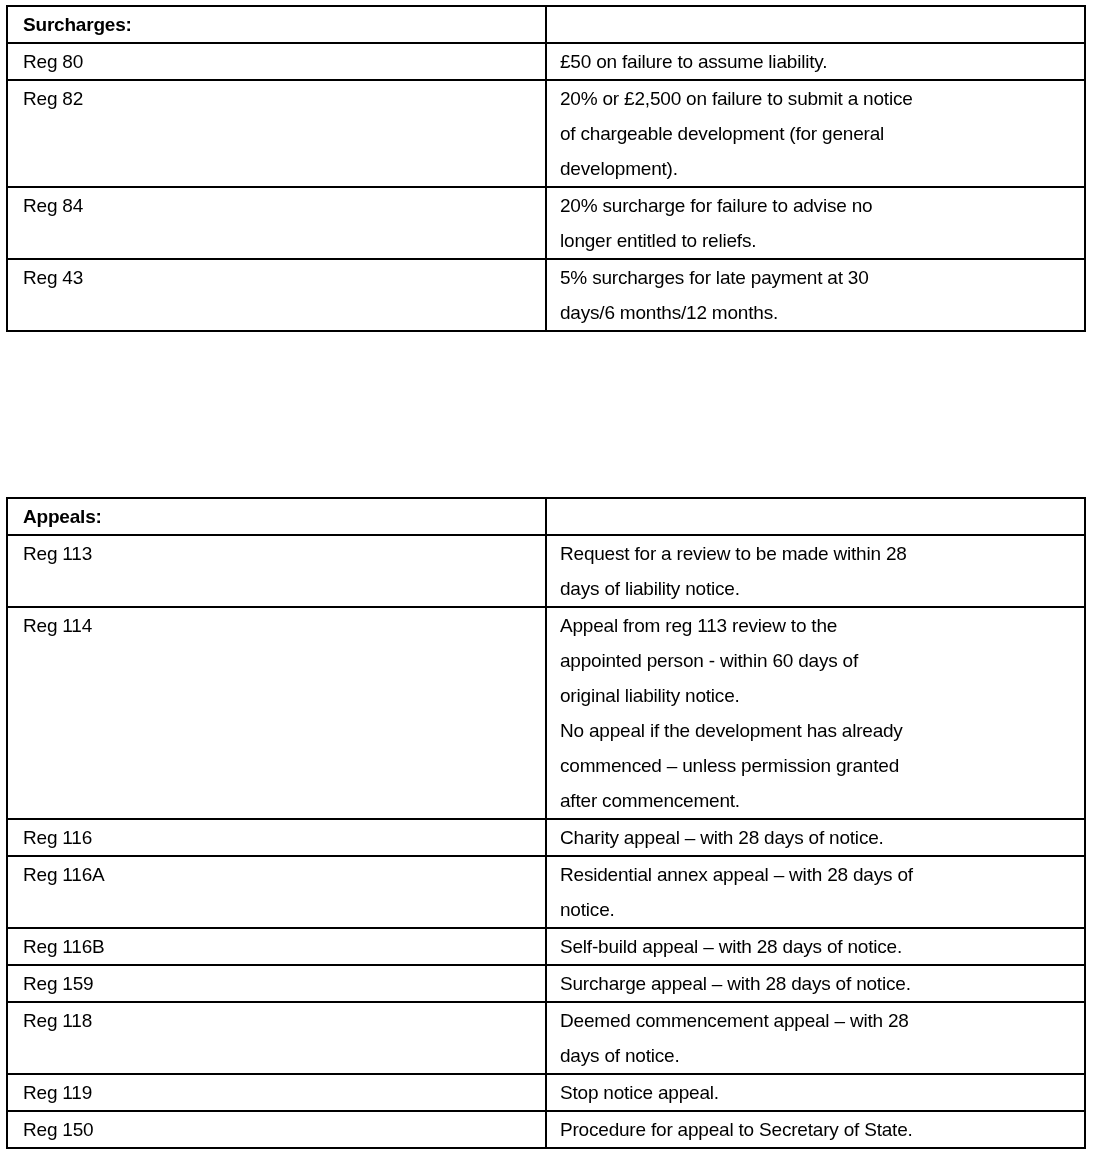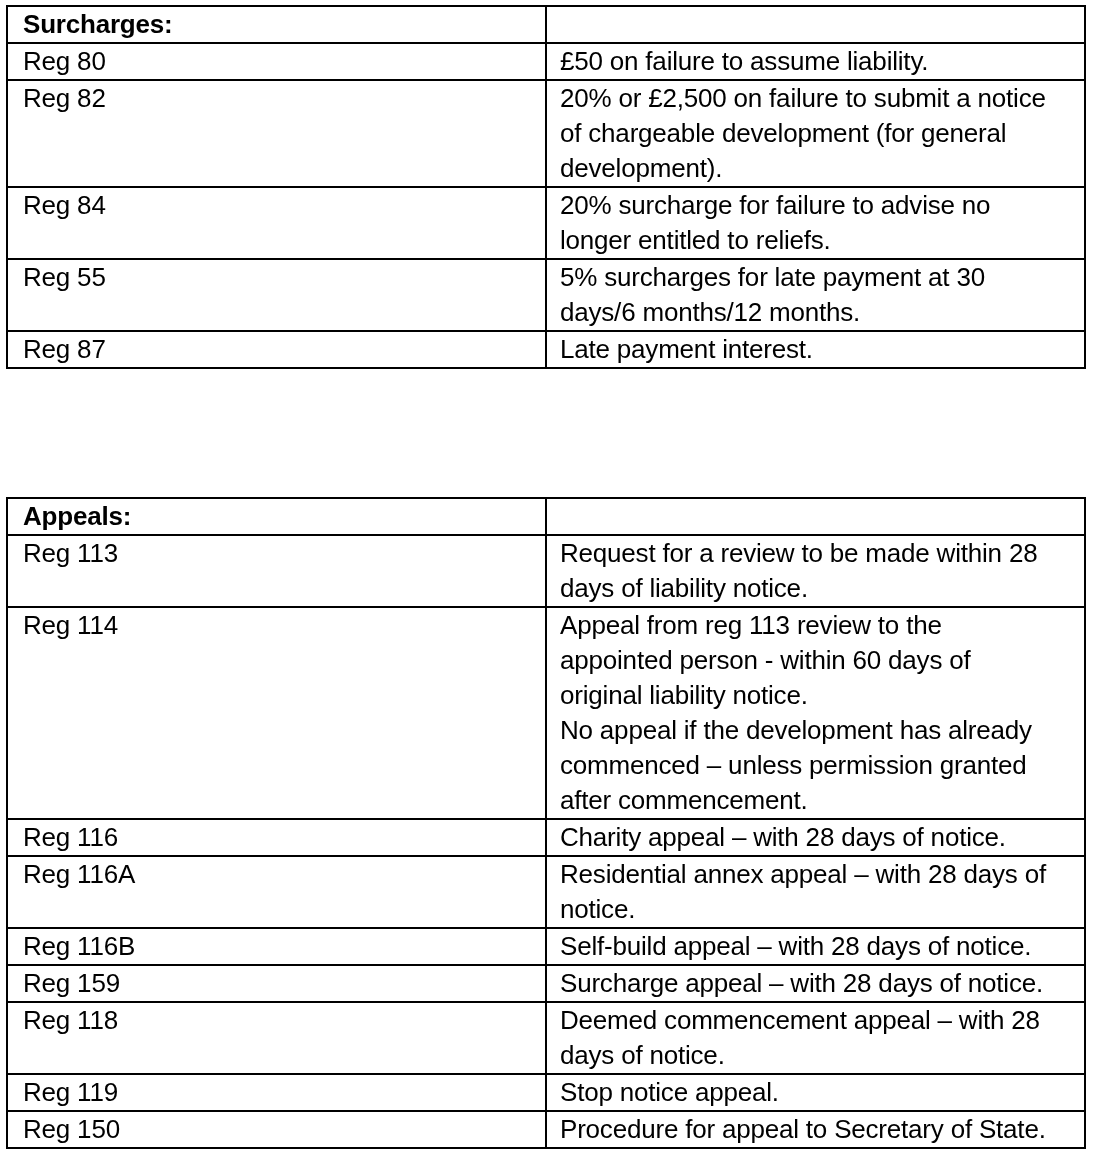--- a/index.html
+++ b/index.html
@@ -16,21 +16,21 @@
     table-layout: fixed;
     border: 2px solid #000;
   }
   #table-surcharges { top: 5px; }
   #table-appeals { top: 497px; }
   table.reg-table col.c1 { width: 539px; }
   table.reg-table col.c2 { width: 539px; }
   table.reg-table td {
     border: 2px solid #000;
     vertical-align: top;
-    font-size: 26px;
+    font-size: 19px;
     line-height: 35px;
     padding: 0 10px 0 15px;
     letter-spacing: -0.2px;
   }
   table.reg-table td.left { padding-left: 15px; }
   table.reg-table td.right { padding-left: 13px; }
   table.reg-table td.head { font-weight: bold; height: 34px; }
   .line { display: block; }
 </style>
 </head>
@@ -61,30 +61,24 @@
         </td>
       </tr>
       <tr>
         <td class="left">Reg 84</td>
         <td class="right">
           <span class="line">20% surcharge for failure to advise no</span>
           <span class="line">longer entitled to reliefs.</span>
         </td>
       </tr>
       <tr>
-        <td class="left">Reg 55</td>
+        <td class="left">Reg 43</td>
         <td class="right">
           <span class="line">5% surcharges for late payment at 30</span>
           <span class="line">days/6 months/12 months.</span>
-        </td>
-      </tr>
-      <tr>
-        <td class="left">Reg 87</td>
-        <td class="right">
-          <span class="line">Late payment interest.</span>
         </td>
       </tr>
     </tbody>
 </table>
 
 <table class="reg-table" id="table-appeals">
   <colgroup>
       <col class="c1">
       <col class="c2">
     </colgroup>

